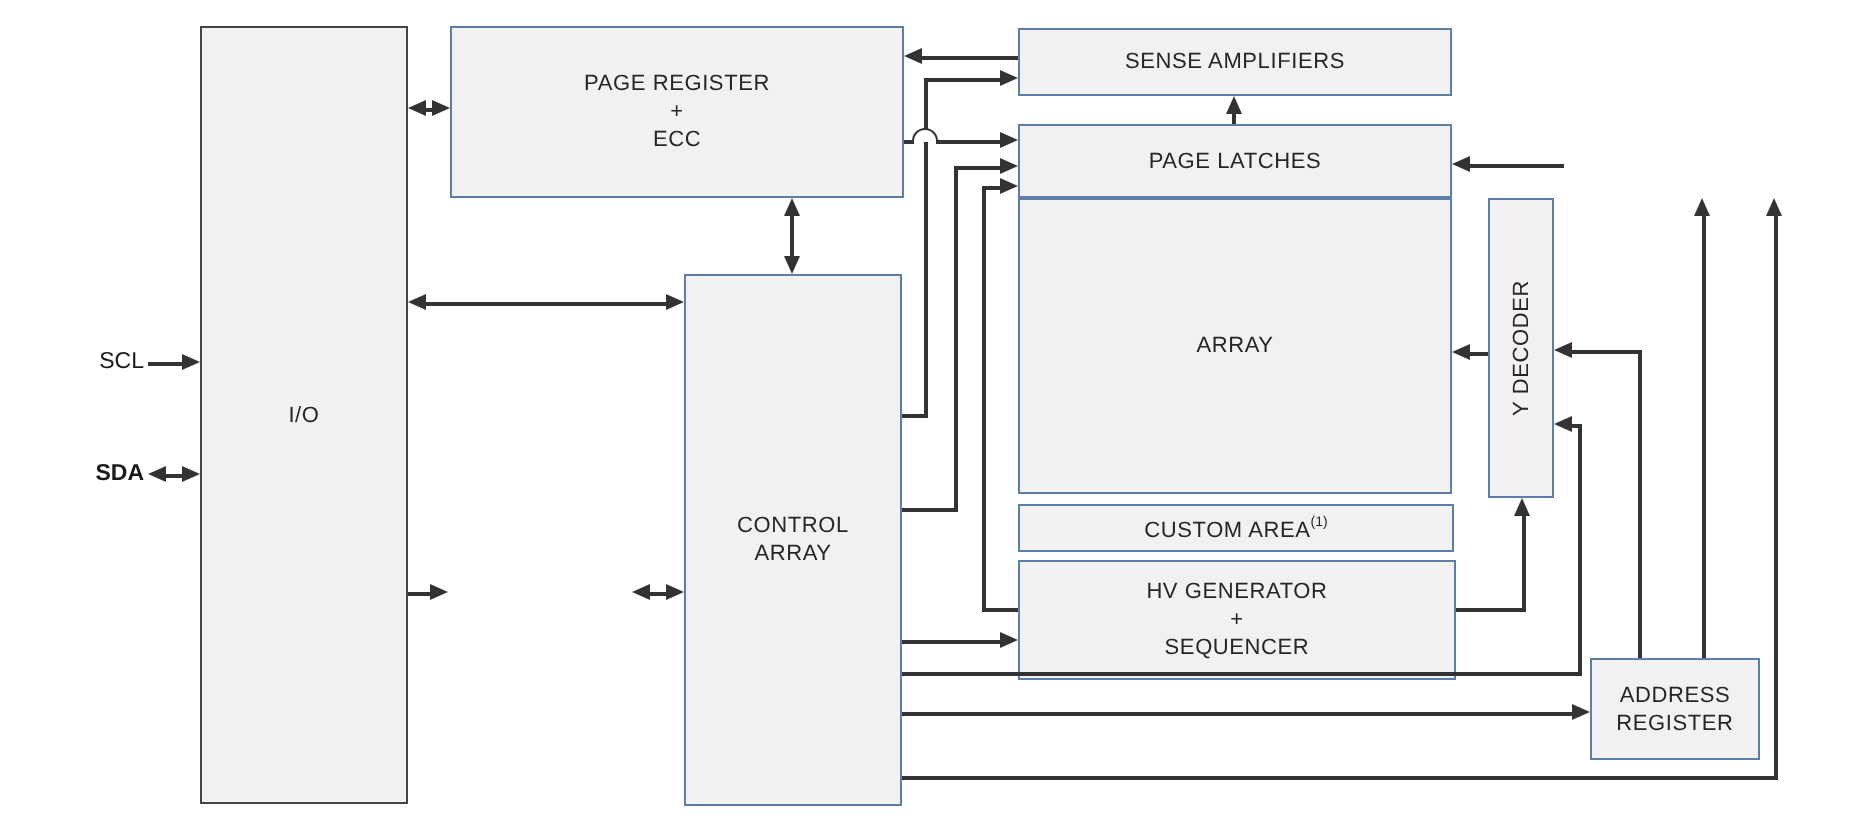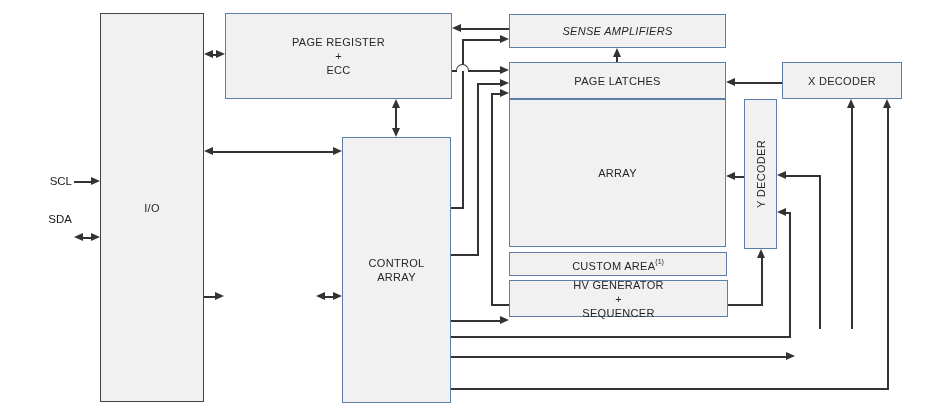--- a/index.html
+++ b/index.html
@@ -39,62 +39,63 @@
   <div class="blk dark" style="left:100px;top:13px;width:104px;height:389px;">
     <span>I/O</span>
   </div>
 
   <div class="blk" style="left:225px;top:13px;width:227px;height:86px;">
     <span>PAGE REGISTER</span>
     <span>+</span>
     <span>ECC</span>
   </div>
 
-  <div class="blk" style="left:509px;top:14px;width:217px;height:34px;font-style:italic;">
+  <div class="blk" style="left:509px;top:14px;width:217px;height:34px;">
     <span>SENSE AMPLIFIERS</span>
   </div>
 
   <div class="blk" style="left:509px;top:62px;width:217px;height:37px;">
     <span>PAGE LATCHES</span>
   </div>
 
-  <div class="blk" style="left:782px;top:62px;width:120px;height:37px;">
-    <span>X DECODER</span>
-  </div>
 
   <div class="blk" style="left:509px;top:99px;width:217px;height:148px;">
     <span>ARRAY</span>
   </div>
 
   <div class="blk vert" style="left:744px;top:99px;width:33px;height:150px;">
     <span>Y DECODER</span>
   </div>
 
   <div class="blk" style="left:509px;top:252px;width:218px;height:24px;">
     <span><span style="display:inline">CUSTOM AREA</span><sup>(1)</sup></span>
   </div>
 
-  <div class="blk" style="left:509px;top:280px;width:219px;height:37px;">
+  <div class="blk" style="left:509px;top:280px;width:219px;height:60px;">
     <span>HV GENERATOR</span>
     <span>+</span>
     <span>SEQUENCER</span>
   </div>
 
   <div class="blk" style="left:342px;top:137px;width:109px;height:266px;">
     <span>CONTROL</span>
     <span>ARRAY</span>
   </div>
 
 
+  <div class="blk" style="left:795px;top:329px;width:85px;height:51px;">
+    <span>ADDRESS</span>
+    <span>REGISTER</span>
+  </div>
 
   <div class="sig" style="left:40px;top:175px;">SCL</div>
   <div class="hl" style="left:74px;top:181px;width:18px;"></div>
   <div class="ar" style="left:91px;top:177px;"></div>
 
-  <div class="sig" style="left:40px;top:213px;">SDA</div>
+  <div class="sig" style="left:40px;top:231px;font-weight:bold;">SDA</div>
   <div class="al" style="left:74px;top:233px;"></div>
   <div class="hl" style="left:82px;top:237px;width:10px;"></div>
   <div class="ar" style="left:91px;top:233px;"></div>
 
   <div class="al" style="left:204px;top:50px;"></div>
   <div class="hl" style="left:212px;top:54px;width:5px;"></div>
   <div class="ar" style="left:216px;top:50px;"></div>
 
   <div class="al" style="left:204px;top:147px;"></div>
   <div class="hl" style="left:212px;top:151px;width:122px;"></div>

